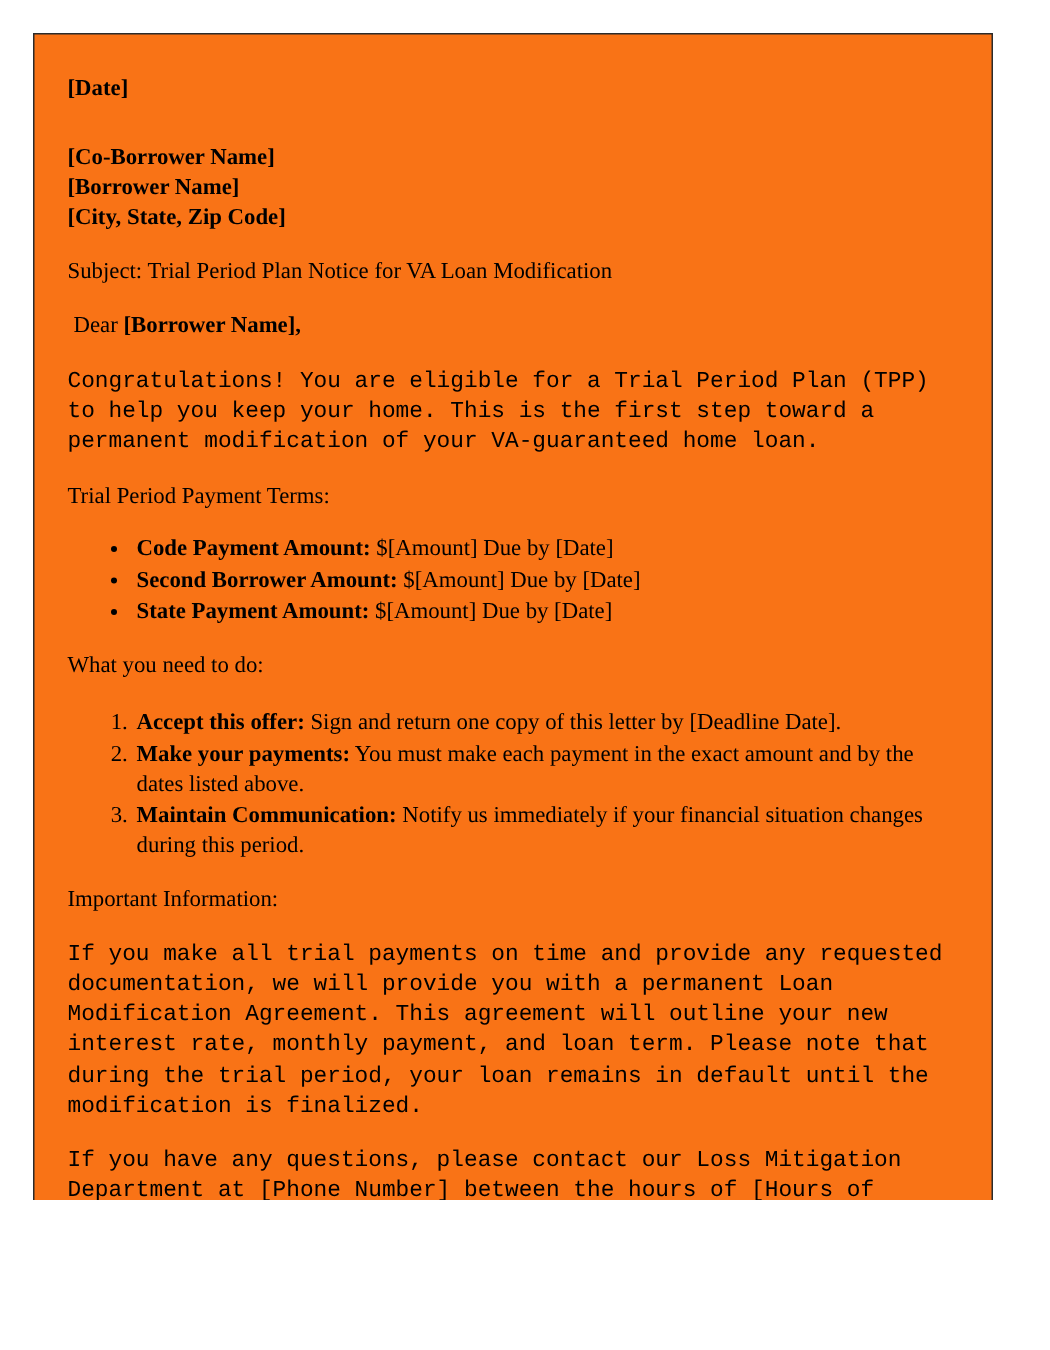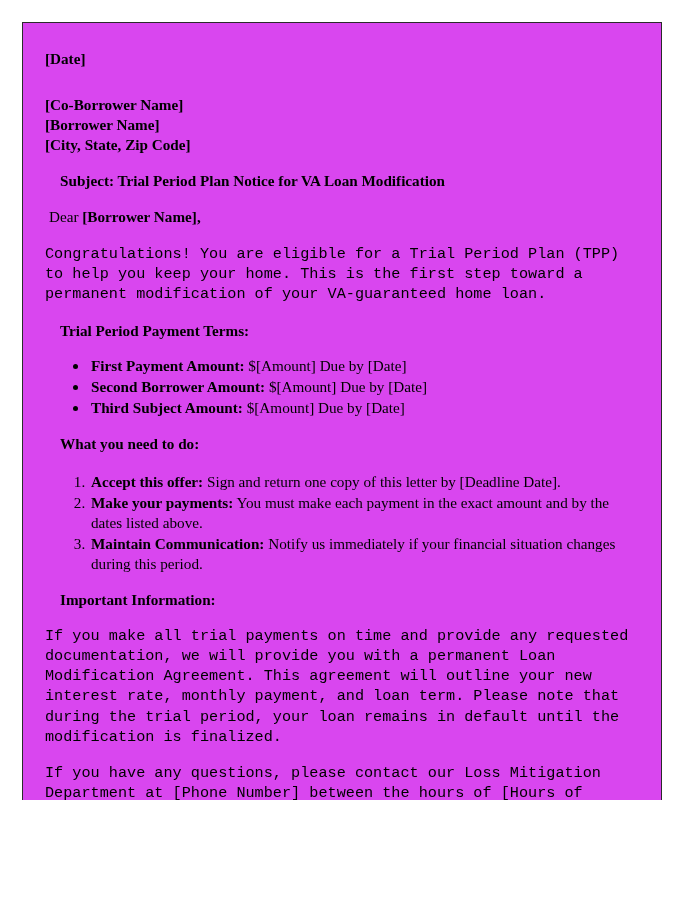--- a/index.html
+++ b/index.html
@@ -20,21 +20,21 @@
     left: 22px;
     top: 22px;
     width: 640px;
     height: 778px;
     border-left: 1.5px solid #2b2b2b;
     border-top: 1.5px solid #2b2b2b;
     border-right: 1.5px solid #2b2b2b;
     border-bottom: none;
     box-sizing: border-box;
     overflow: hidden;
-    background: #d946ef;
+    background: #f97316;
   }
 
   .letter-body {
     padding: 26px 22px 0 22px;
     font-size: 15.2px;
     line-height: 1.33;
   }
 
   .addr-block {
     margin: 0 0 16px 0;
@@ -43,22 +43,22 @@
     font-weight: bold;
     line-height: 1.32;
   }
 
   .date-line {
     font-weight: bold;
     margin: 0 0 26px 0;
   }
 
   .heading {
-    font-weight: bold;
-    margin: 0 0 15px 15px;
+    font-weight: normal;
+    margin: 0 0 15px 0;
   }
 
   .salutation {
     margin: 0 0 17px 4px;
   }
 
   p.para {
     margin: 0 0 16px 0;
     text-align: left;
     font-family: Liberation Mono, monospace;
@@ -108,27 +108,27 @@
       <span>Dear </span><span class="b">[Borrower Name],</span>
     </div>
 
     <p class="para">Congratulations! You are eligible for a Trial Period Plan (TPP) to help you keep your home. This is the first step toward a permanent modification of your VA-guaranteed home loan.</p>
 
 
     <div class="heading">Trial Period Payment Terms:</div>
 
     <ul class="bullet-list">
       <li>
-        <span class="b">First Payment Amount:</span><span> $[Amount] Due by [Date]</span>
+        <span class="b">Code Payment Amount:</span><span> $[Amount] Due by [Date]</span>
       </li>
       <li>
         <span class="b">Second Borrower Amount:</span><span> $[Amount] Due by [Date]</span>
       </li>
       <li>
-        <span class="b">Third Subject Amount:</span><span> $[Amount] Due by [Date]</span>
+        <span class="b">State Payment Amount:</span><span> $[Amount] Due by [Date]</span>
       </li>
     </ul>
 
     <div class="heading">What you need to do:</div>
 
     <ol class="numbered-list">
       <li>
         <span class="b">Accept this offer:</span><span> Sign and return one copy of this letter by [Deadline Date].</span>
       </li>
       <li>

